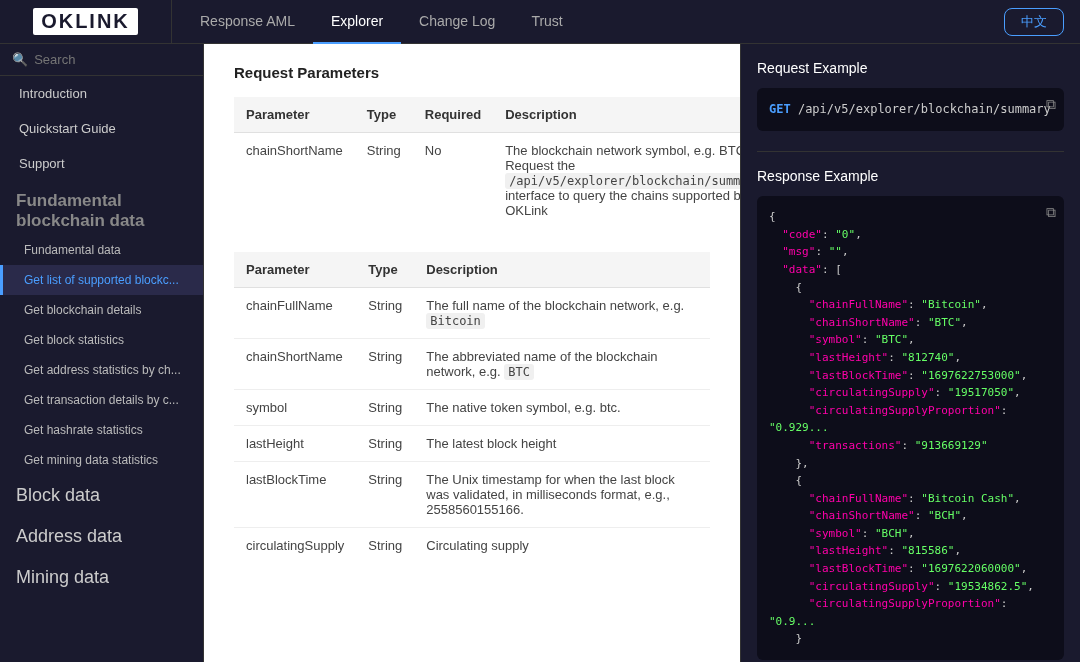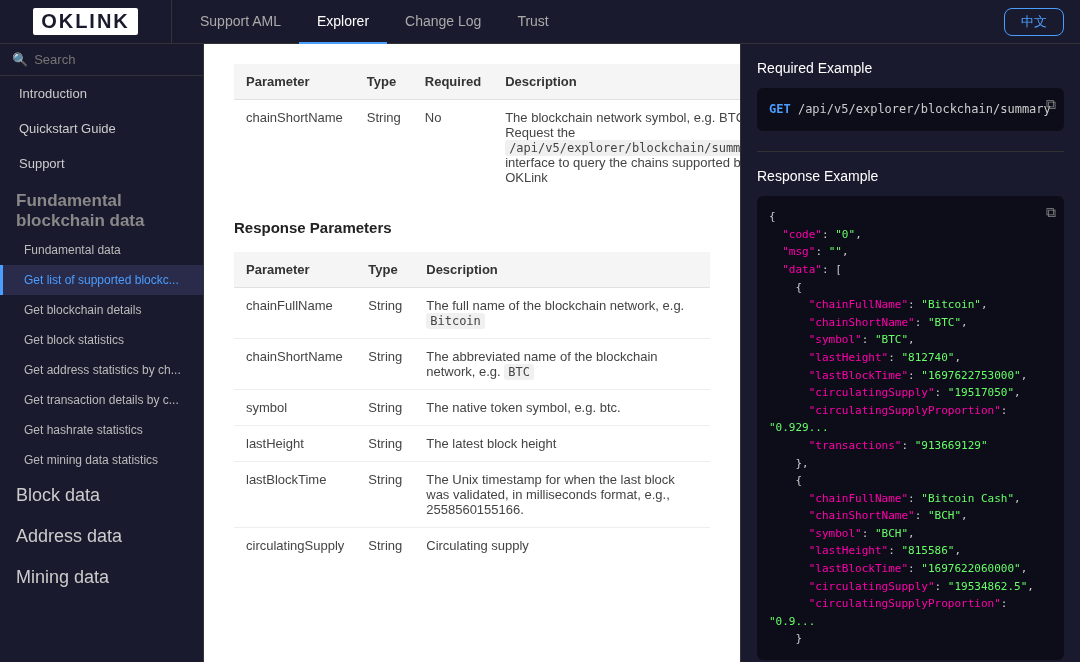--- a/index.html
+++ b/index.html
@@ -103,21 +103,21 @@
     .divider { height: 1px; background: #333; margin: 16px 0; }
   </style>
 </head>
 <body>
 
 <div class="topnav">
   <div class="logo-area">
     <span class="logo-text">OKLINK</span>
   </div>
   <nav class="nav-links">
-    <div class="nav-link">Support AML</div>
+    <div class="nav-link">Response AML</div>
     <div class="nav-link active">Explorer</div>
     <div class="nav-link">Change Log</div>
     <div class="nav-link">Trust</div>
   </nav>
   <button class="lang-btn">中文</button>
 </div>
 
 <div class="main-layout">
 
   <div class="sidebar">
@@ -138,40 +138,40 @@
     <div class="sidebar-subitem">Get hashrate statistics</div>
     <div class="sidebar-subitem">Get mining data statistics</div>
     <div class="sidebar-section">Block data</div>
     <div class="sidebar-section">Address data</div>
     <div class="sidebar-section">Mining data</div>
   </div>
 
   <div class="content-area">
     <div class="content-inner">
 
+      <div class="section-title">Request Parameters</div>
       <table class="param-table">
         <thead>
           <tr>
             <th>Parameter</th>
             <th>Type</th>
             <th>Required</th>
             <th>Description</th>
           </tr>
         </thead>
         <tbody>
           <tr>
             <td>chainShortName</td>
             <td>String</td>
             <td>No</td>
             <td>The blockchain network symbol, e.g. BTC. Request the <code>/api/v5/explorer/blockchain/summary</code> interface to query the chains supported by OKLink</td>
           </tr>
         </tbody>
       </table>
 
-      <div class="section-title">Response Parameters</div>
       <table class="param-table">
         <thead>
           <tr>
             <th>Parameter</th>
             <th>Type</th>
             <th>Description</th>
           </tr>
         </thead>
         <tbody>
           <tr>
@@ -204,21 +204,21 @@
             <td>String</td>
             <td>Circulating supply</td>
           </tr>
         </tbody>
       </table>
 
     </div>
   </div>
 
   <div class="right-panel">
-    <div class="panel-section-title">Required Example</div>
+    <div class="panel-section-title">Request Example</div>
     <div class="code-block">
       <button class="copy-btn">⧉</button>
       <span class="get-method">GET</span>
       <span class="url-path">  /api/v5/explorer/blockchain/summary</span>
     </div>
 
     <div class="divider"></div>
 
     <div class="panel-section-title">Response Example</div>
     <div class="code-block">

